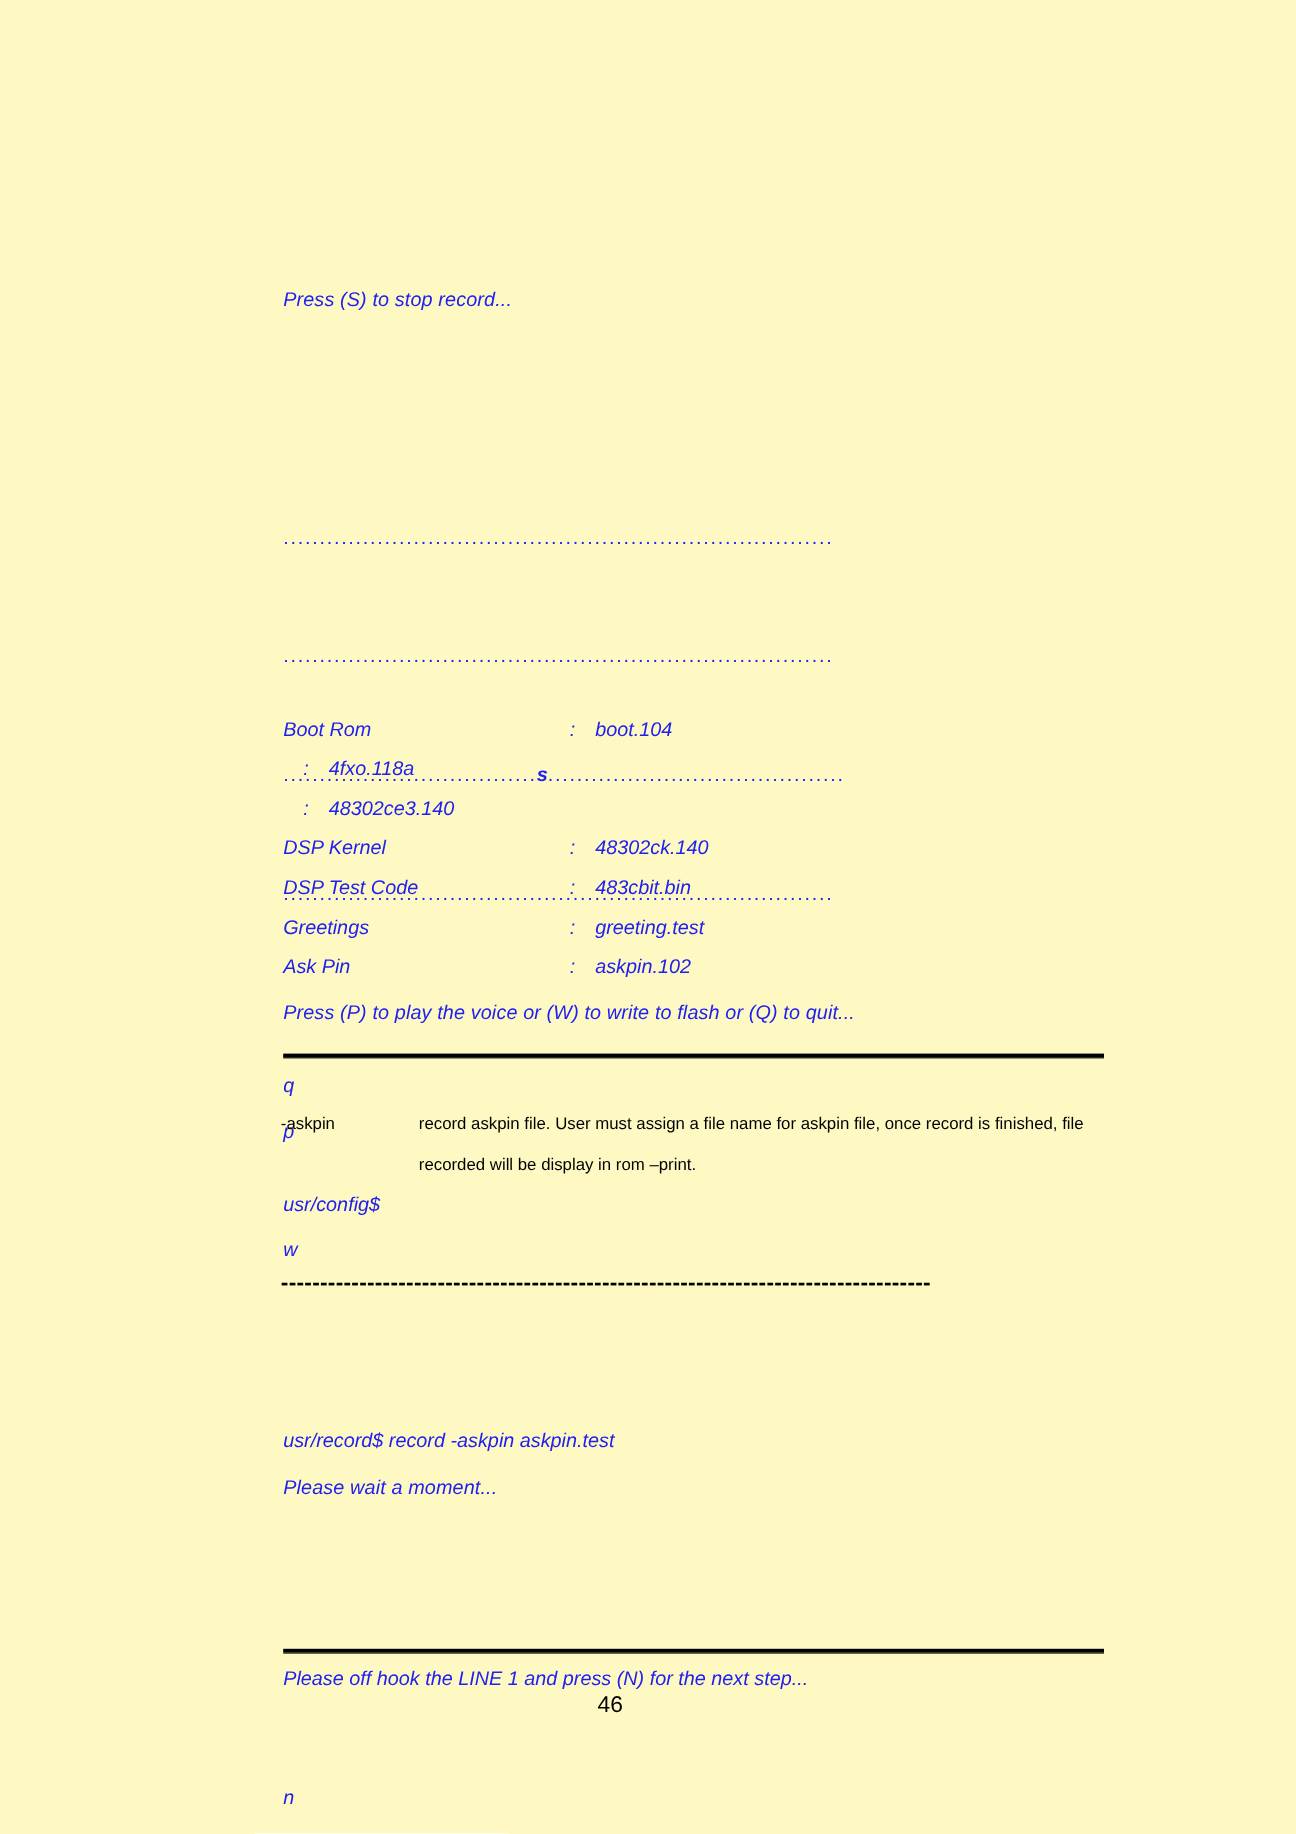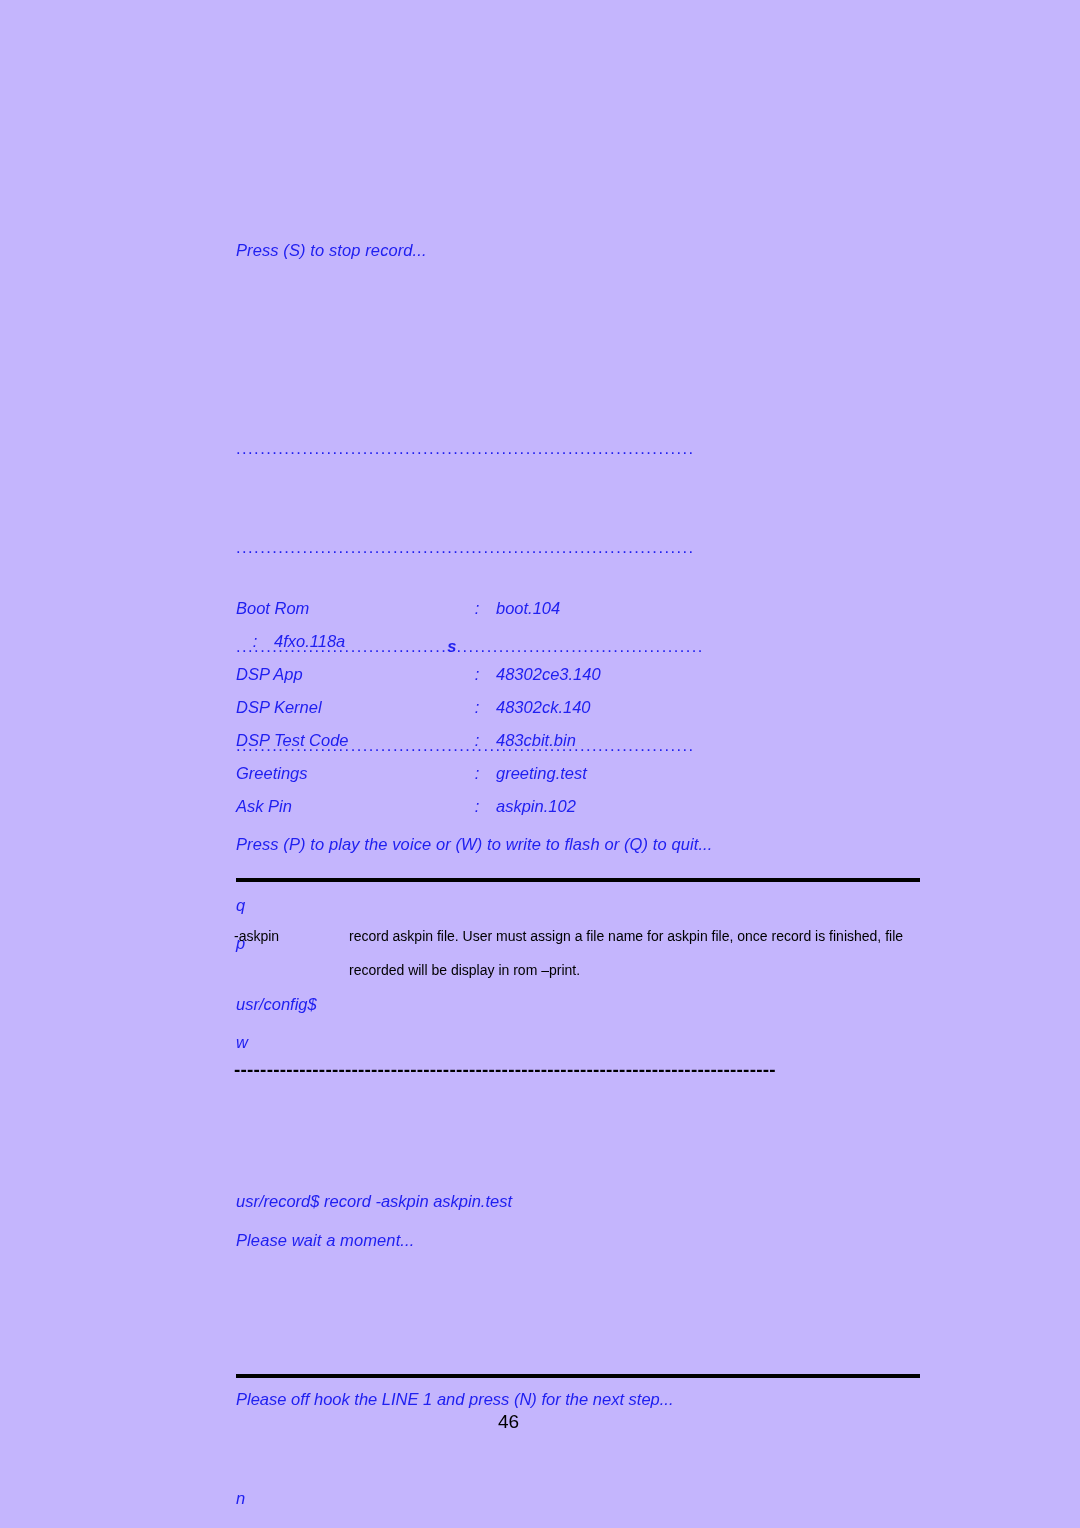--- a/index.html
+++ b/index.html
@@ -14,21 +14,21 @@
     font-family: "Liberation Sans", sans-serif;
     overflow: hidden;
   }
 
   .page {
     position: absolute;
     left: 0;
     top: 0;
     width: 1080px;
     height: 1528px;
-    background: #c4b5fd;
+    background: #fef9c3;
   }
 
   
   .term {
     position: absolute;
     left: 236px;
     top: 168px;
     width: 720px;
     color: #2020f0;
     font-style: italic;
@@ -196,21 +196,20 @@
     <div class="romrow">
       <span class="lbl">Boot Rom</span>
       <span class="sep">:</span>
       <span class="val">boot.104</span>
     </div>
     <div class="romrow">
       <span class="sep">:</span>
       <span class="val">4fxo.118a</span>
     </div>
     <div class="romrow">
-      <span class="lbl">DSP App</span>
       <span class="sep">:</span>
       <span class="val">48302ce3.140</span>
     </div>
     <div class="romrow">
       <span class="lbl">DSP Kernel</span>
       <span class="sep">:</span>
       <span class="val">48302ck.140</span>
     </div>
     <div class="romrow">
       <span class="lbl">DSP Test Code</span>

